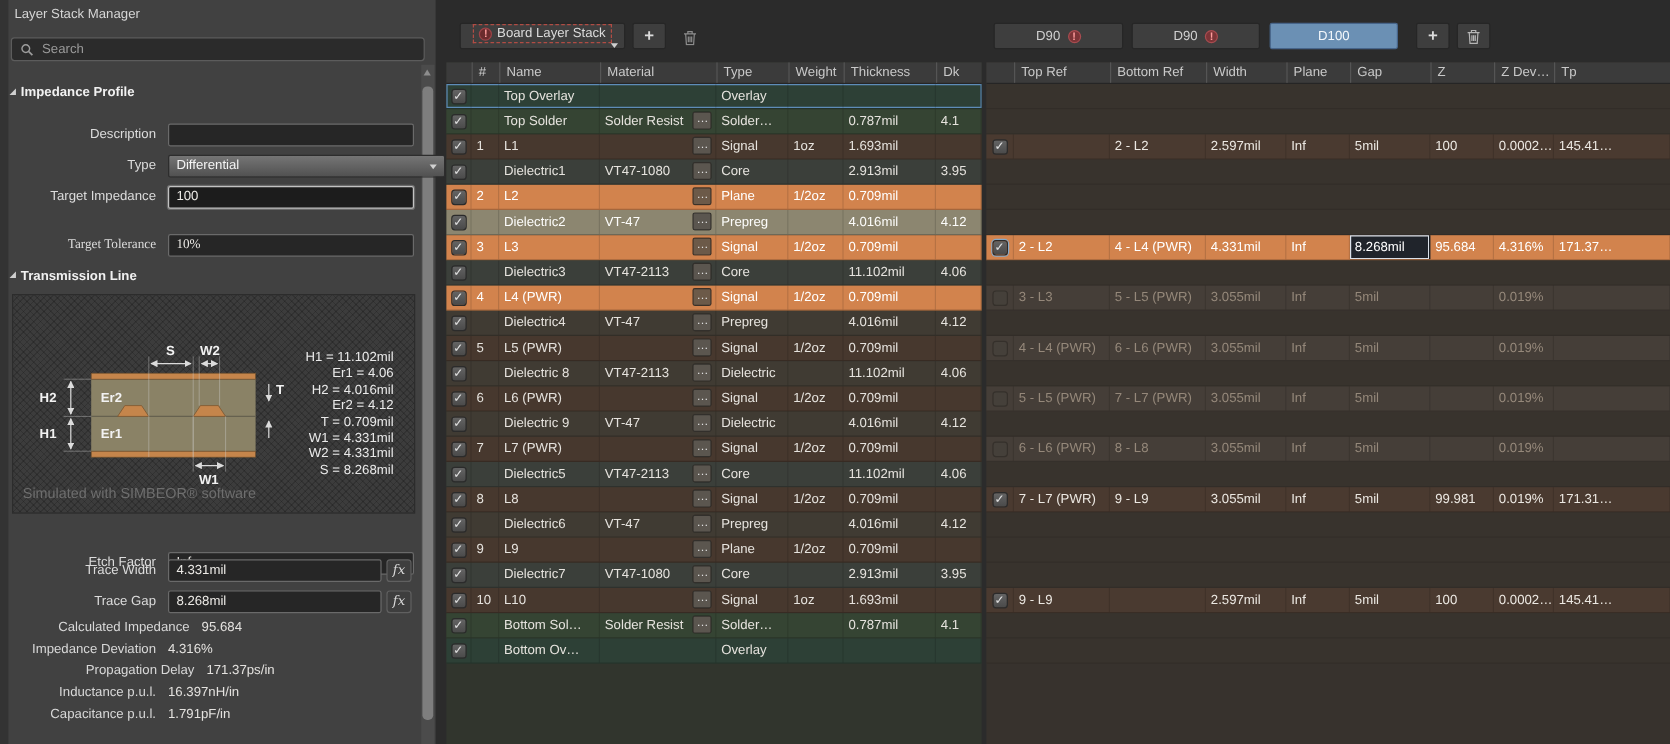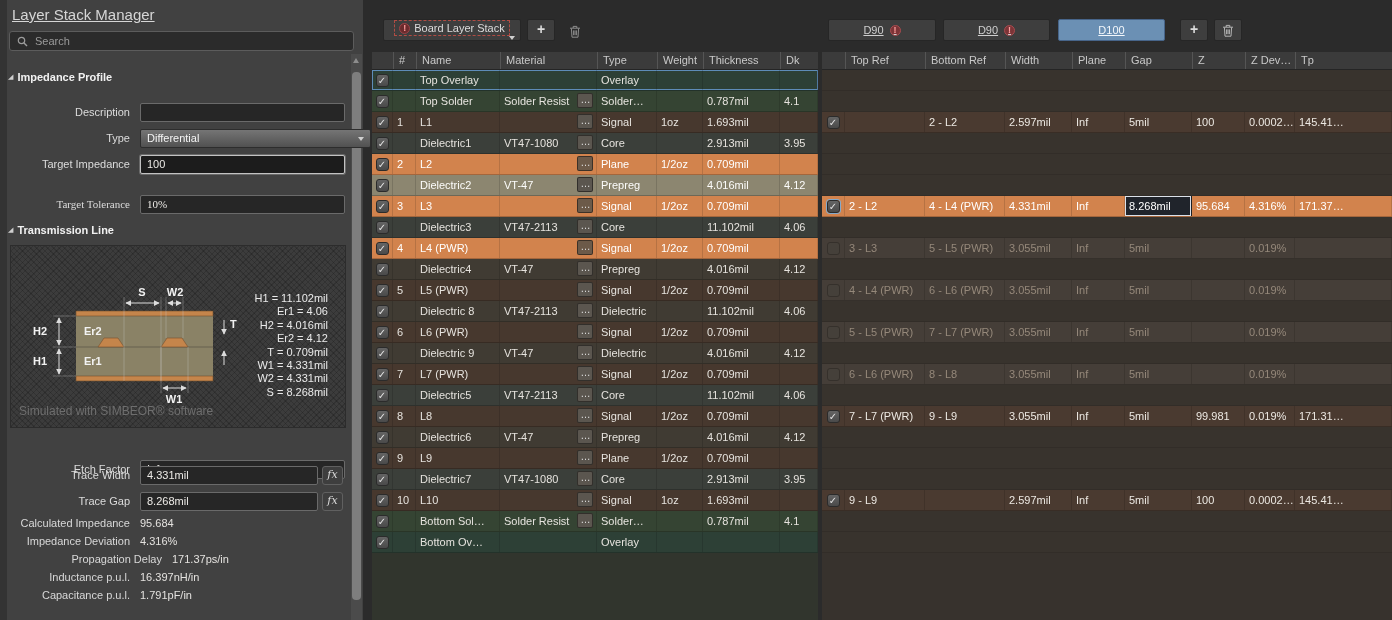--- a/index.html
+++ b/index.html
@@ -6,21 +6,21 @@
   html,body { background:#262626; }
   .screen {
     position: relative; width: 1392px; height: 620px; overflow: hidden;
     background: #2b2b2b;
     font-family: "Liberation Sans", sans-serif; font-size: 11px;
     color: #e6e3de; cursor: default;
   }
   
   .left-panel { position:absolute; left:0; top:0; width:363px; height:620px; background:#414141; }
   .left-edge { position:absolute; left:0; top:0; width:7px; height:620px; background:#333333; }
-  .panel-title { position:absolute; left:12px; top:6px; color:#d6d6d6; font-size:15px;text-decoration:underline; }
+  .panel-title { position:absolute; left:12px; top:6px; color:#d6d6d6; font-size:11px; }
   .search-box { position:absolute; left:9px; top:31px; width:345px; height:20px;
     background:#2b2b2b; border:1px solid #5c5c5c; border-radius:3px;
     display:flex; align-items:center; padding-left:7px; gap:7px; }
   .search-ph { color:#9a9a9a; }
   
   .vscroll { position:absolute; left:351px; top:54px; width:11px; height:566px; background:#4b4b4b; }
   .sb-up { position:absolute; left:2px; top:4px; width:0; height:0;
     border-left:3.5px solid transparent; border-right:3.5px solid transparent; border-bottom:5px solid #8d8d8d; }
   .sb-thumb { position:absolute; left:1px; top:18px; width:9px; height:528px; background:#7e7e7e; border-radius:4px; }
   .sect { position:absolute; left:8px; color:#f1f1f1; font-weight:bold; font-size:11px; }
@@ -58,21 +58,21 @@
   .plus { font-size:14px; font-weight:bold; line-height:1; padding-bottom:2px; }
   .stack-btn { left:11px; top:19px; width:138px; height:22px; justify-content:flex-start; padding:0 2px;flex-direction:column; }
   .warn-wrap { display:flex; align-items:center; gap:4px; border:1px dashed #b14c44; padding:1px 4px; height:18px; }
   .wdot { width:11px; height:11px; border-radius:50%; background:#6b2b2d; border:1px solid #9c4347;
     color:#ff9d9d; font-size:9px; font-weight:bold; line-height:9px; text-align:center; flex:none; }
   .wdot::before { content:"!"; }
   .stack-btn .tri { margin-left:auto; margin-right:4px; }
   .stack-btn .divv { width:1px; height:16px; background:#2a2a2a; margin-left:5px; margin-right:5px; }
   .tool-trash { position:absolute; left:192px; top:21px; width:22px; height:20px; display:flex; align-items:center; justify-content:center; }
   .tab { position:absolute; top:19px; height:22px; background:#3e3e3e; border:1px solid #262626; border-radius:2px;
-    color:#cfcfcf; display:flex; align-items:center; justify-content:center; gap:6px;text-decoration:underline; }
+    color:#cfcfcf; display:flex; align-items:center; justify-content:center; gap:6px; }
   .tab.active { background:#6b90b4; border-color:#47658a; color:#f3f7fb; }
   .tab .wdot { background:#7c3437; border-color:#a84c50; }
   
   .stack-table { position:absolute; left:0; top:52px; width:446px; height:568px; background:#31352d; }
   .imp-table   { position:absolute; left:450px; top:52px; width:570px; height:568px; background:#37322d; }
   .t-head { display:flex; height:18px; background:#3b3b3b; border-bottom:1px solid #252525; color:#c9c9c9; }
   .t-head .hc { height:17px; line-height:17px; padding-left:5px; border-left:1px solid #555;
     overflow:hidden; white-space:nowrap; }
   .t-head .hc:first-child { border-left:none; }
   .t-row { display:flex; height:21px; border-bottom:1px solid rgba(0,0,0,0.22); position:relative; }
@@ -223,21 +223,21 @@
       <div class="frow" style="top: 466px;">
         <div class="flab">Trace Width</div>
         <div class="inp short">4.331mil</div>
         <div class="fxb">fx</div>
       </div>
       <div class="frow" style="top: 492px;">
         <div class="flab">Trace Gap</div>
         <div class="inp short">8.268mil</div>
         <div class="fxb">fx</div>
       </div>
-      <div class="stat-row" style="top: 515px;">
+      <div class="stat-row" style="top: 515px; margin-left: 28px;">
         <div class="stat-lab">Calculated Impedance</div>
         <div class="stat-val">95.684</div>
       </div>
       <div class="stat-row" style="top: 533px;">
         <div class="stat-lab">Impedance Deviation</div>
         <div class="stat-val">4.316%</div>
       </div>
       <div class="stat-row" style="top: 551px; margin-left: 32px;">
         <div class="stat-lab">Propagation Delay</div>
         <div class="stat-val">171.37ps/in</div>

